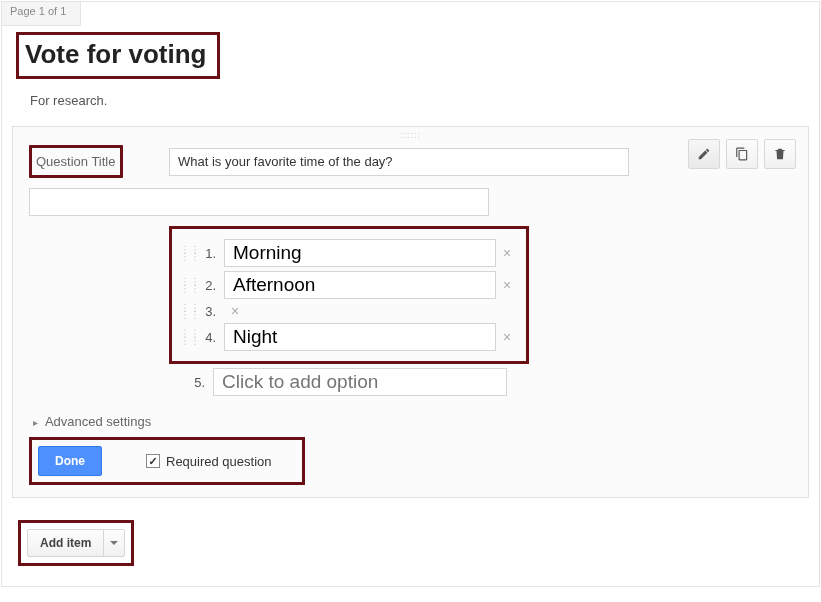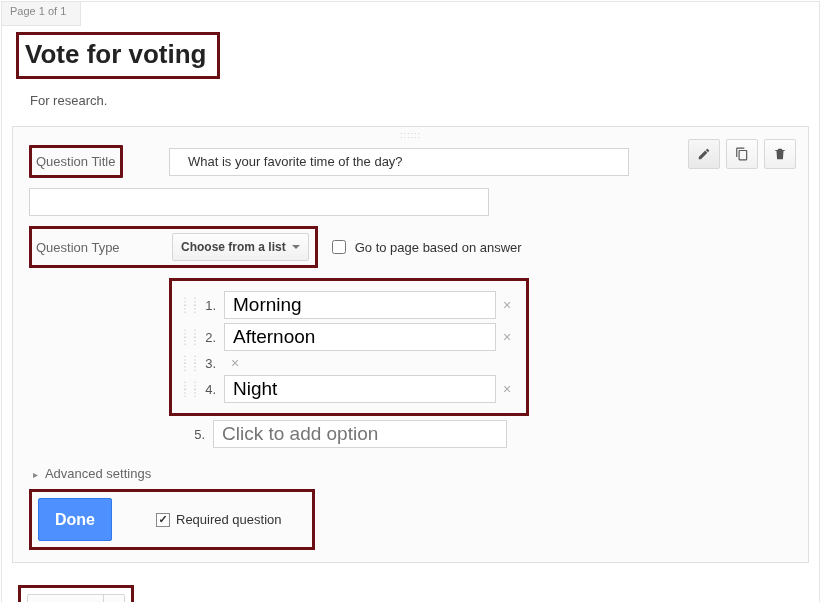--- a/index.html
+++ b/index.html
@@ -95,21 +95,21 @@
     width: 140px;
     color: #666;
     font-size: 13px;
   }
   .hl { border: 3px solid #6a0f13; padding: 6px 4px; border-radius: 1px; display: inline-block; }
   .input-text {
     flex: 0 0 460px;
     height: 28px;
     border: 1px solid #d4d4d4;
     background: #fff;
-    padding: 0 18px;
+    padding: 0 8px;
     font-size: 13px;
     color: #333;
   }
   .row-qtype-wrap {
     display: flex;
     align-items: center;
     gap: 10px;
   }
   .qtype-box {
     border: 3px solid #6a0f13;
@@ -197,22 +197,22 @@
     display: inline-flex;
     align-items: center;
     gap: 12px;
     padding: 6px 30px 6px 6px;
   }
   .done-btn {
     background: #4d90fe;
     border: 1px solid #3079ed;
     color: #fff;
     font-weight: bold;
-    font-size: 16px;
-    height: 43px;
+    font-size: 12px;
+    height: 30px;
     padding: 0 16px;
     border-radius: 2px;
     cursor: pointer;
   }
   .req { display: flex; align-items: center; gap: 6px; color: #333; margin-left: 32px; }
   .chk { width: 14px; height: 14px; border: 1px solid #888; display:inline-flex; align-items:center; justify-content:center; font-size:11px; background:#fff; }
   .chk.checked:after { content:"✓"; color:#333; font-weight: bold; }
   .add-area { padding: 12px 16px 20px 16px; }
   .add-hl {
     border: 3px solid #6a0f13;
@@ -282,33 +282,20 @@
         <div class="row-label">
           <span class="hl">Question Title</span>
         </div>
         <input class="input-text" type="text" value="What is your favorite time of the day?" style="">
       </div>
 
       <div class="row">
         <input class="input-text" type="text" value="" style="">
       </div>
 
-      <div class="row row-qtype-wrap">
-        <div class="qtype-box">
-          <div class="qtype-label">Question Type</div>
-          <div class="dropdown-btn">
-            <span>Choose from a list</span>
-            <span class="caret"></span>
-          </div>
-        </div>
-        <label class="goto">
-          <input type="checkbox" style="">
-          <span>Go to page based on answer</span>
-        </label>
-      </div>
 
       <div class="options-area">
         <div class="options-hl">
           <div id="opts">
               <div class="opt-row">
                 <span class="grip">⋮⋮<br>⋮⋮</span>
                 <span class="opt-num">1.</span>
                 <input class="opt-input" type="text" value="Morning" style="">
                 <span class="opt-del">×</span>
               </div>

